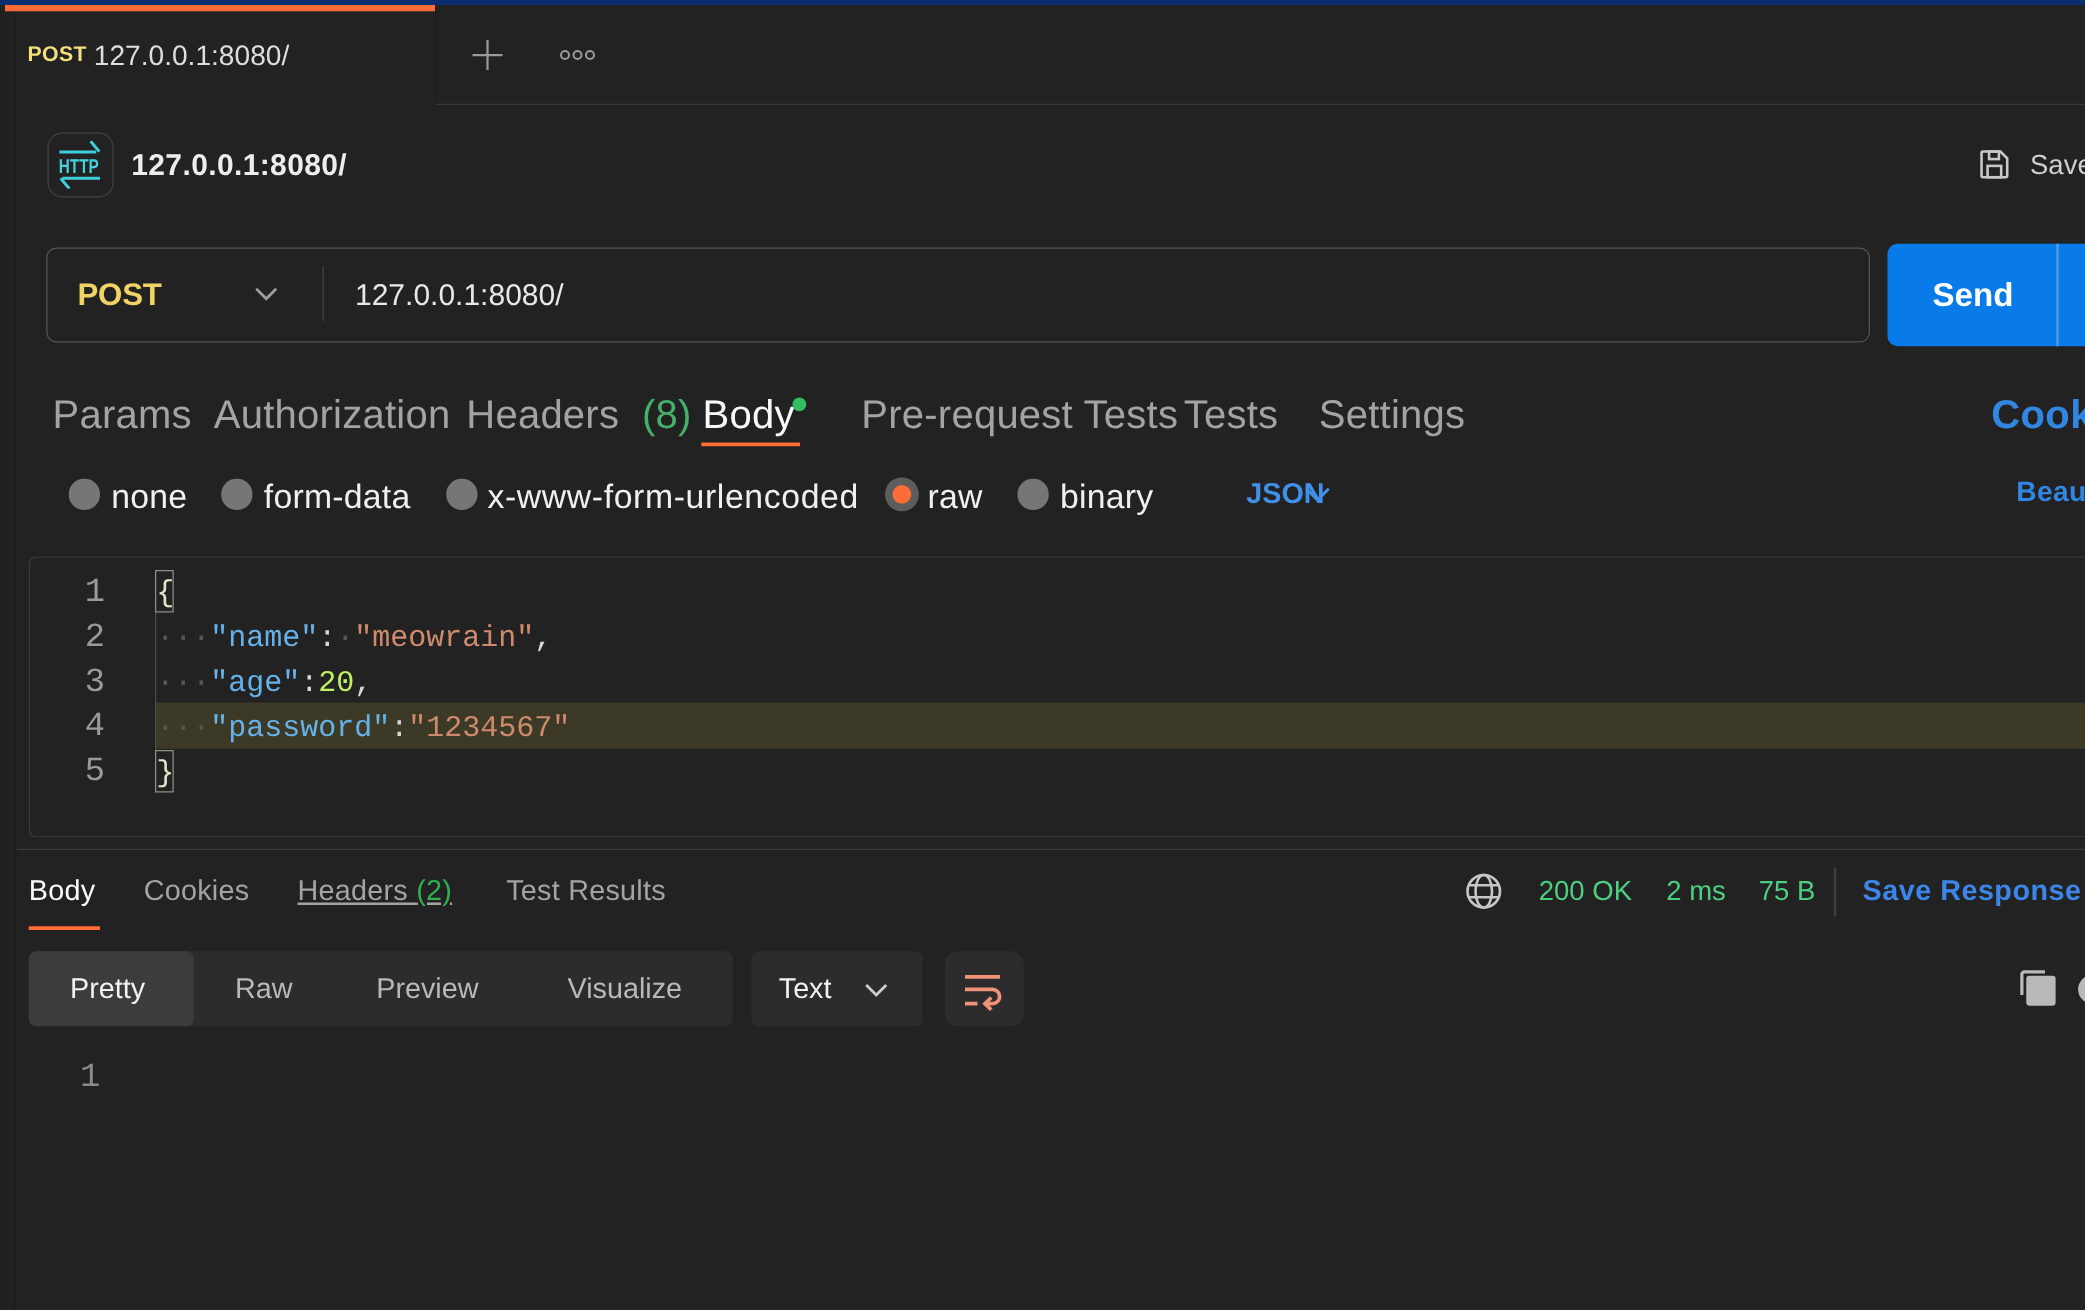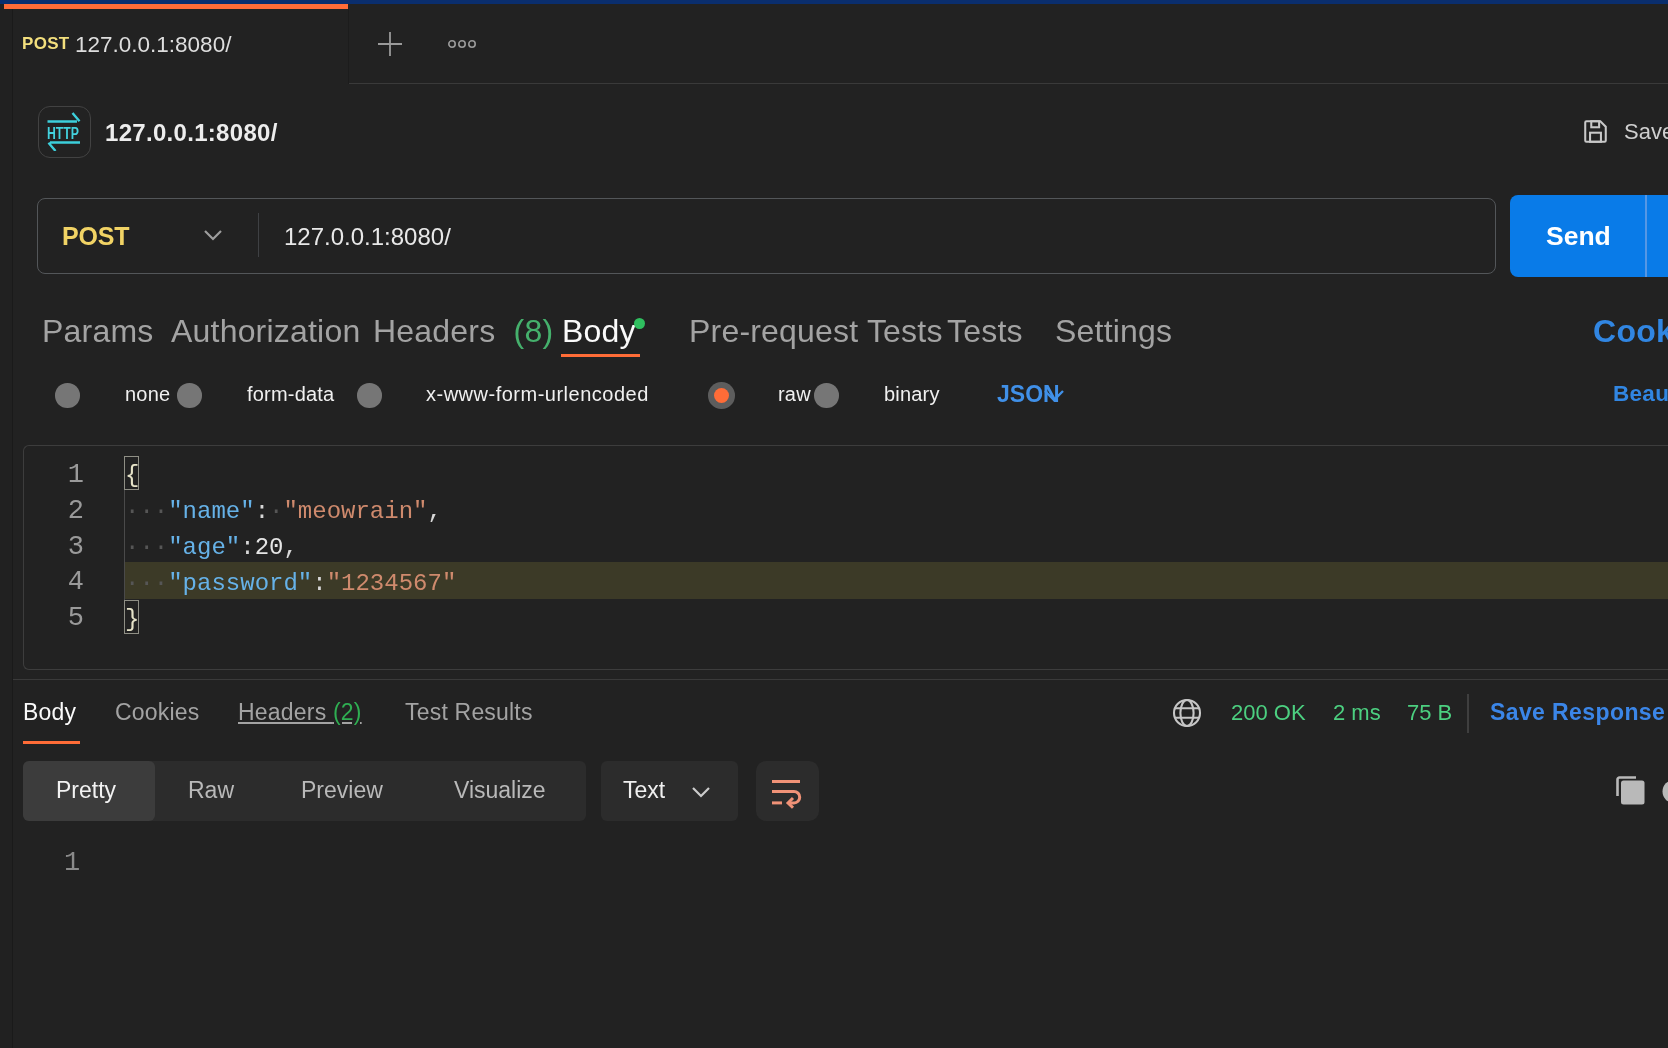--- a/index.html
+++ b/index.html
@@ -26,31 +26,31 @@
   #req-url{left:284px;top:225px;font-size:24px;color:#e8e8e8;line-height:1;}
   #send-btn{left:1510px;top:195px;width:158px;height:82px;background:#097be8;border-radius:8px 0 0 8px;}
   #send-sep{left:1645px;top:195px;width:2px;height:82px;background:#5597e5;}
   #send-txt{left:1546px;top:223px;font-size:26.5px;font-weight:700;color:#fff;line-height:1;}
   
   .rtab{top:315px;font-size:32px;color:#a3a3a3;letter-spacing:0.2px;line-height:1;}
   #tab-underline{left:561px;top:354px;width:79px;height:3px;background:#ff6c37;}
   #body-dot{left:634px;top:318px;width:11px;height:11px;border-radius:50%;background:#2fbf5f;}
   
   .radio{top:383px;width:24.5px;height:24.5px;border-radius:50%;background:#767676;}
-  .rlabel{top:384px;font-size:20px;color:#f0f0f0;letter-spacing:0.2px;line-height:1;margin-left:36px;}
+  .rlabel{top:384px;font-size:27px;color:#f0f0f0;letter-spacing:0.2px;line-height:1;}
   #raw-radio{left:708px;top:382px;width:26.5px;height:26.5px;border-radius:50%;background:#5d5d5d;}
   #raw-dot{left:713.5px;top:387.5px;width:15.5px;height:15.5px;border-radius:50%;background:#ff6c37;}
   
   #editor{left:23px;top:445px;width:1646px;height:223px;border:1px solid #3d3d3d;border-right:none;border-radius:6px 0 0 6px;}
   #hl-line{left:124px;top:562px;width:1544px;height:37px;background:#3c3a27;}
   .lineno{font-family:"Liberation Mono",monospace;font-size:27px;color:#9a9a9a;width:40px;text-align:right;line-height:1;}
   .codeline{font-family:"Liberation Mono",monospace;font-size:24px;color:#d8d8d8;white-space:pre;line-height:1;}
   .k{color:#66b2e8;}
   .s{color:#cf8a6d;}
-  .n{color:#e5e5e5;}
+  .n{color:#bef264;}
   .w{color:#565656;}
   .brace{color:#e6e3c8;}
   .bracebox{border:1px solid #8f8f85;width:13px;height:32px;}
   #indent-guide{left:124px;top:489px;width:1px;height:111px;background:#4a4a4a;}
   
   #resp-border{left:13px;top:679px;width:1655px;height:1px;background:#3a3a3a;}
   .resptab{top:701px;font-size:23px;color:#a3a3a3;letter-spacing:0.2px;line-height:1;}
   #resp-underline{left:23px;top:741px;width:57px;height:3px;background:#ff6c37;}
   .metric{top:702px;font-size:22px;color:#4cd080;line-height:1;}
   #meta-divider{left:1467px;top:694px;width:2px;height:39px;background:#3f3f3f;}

